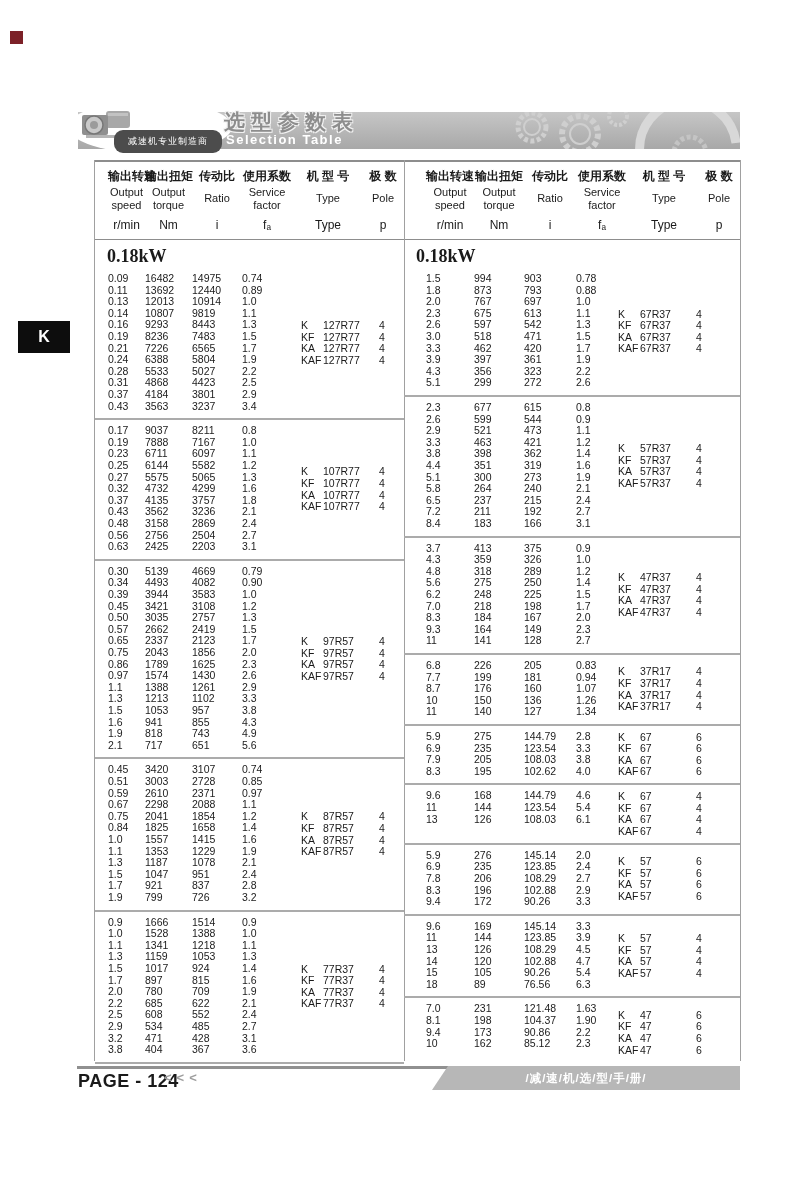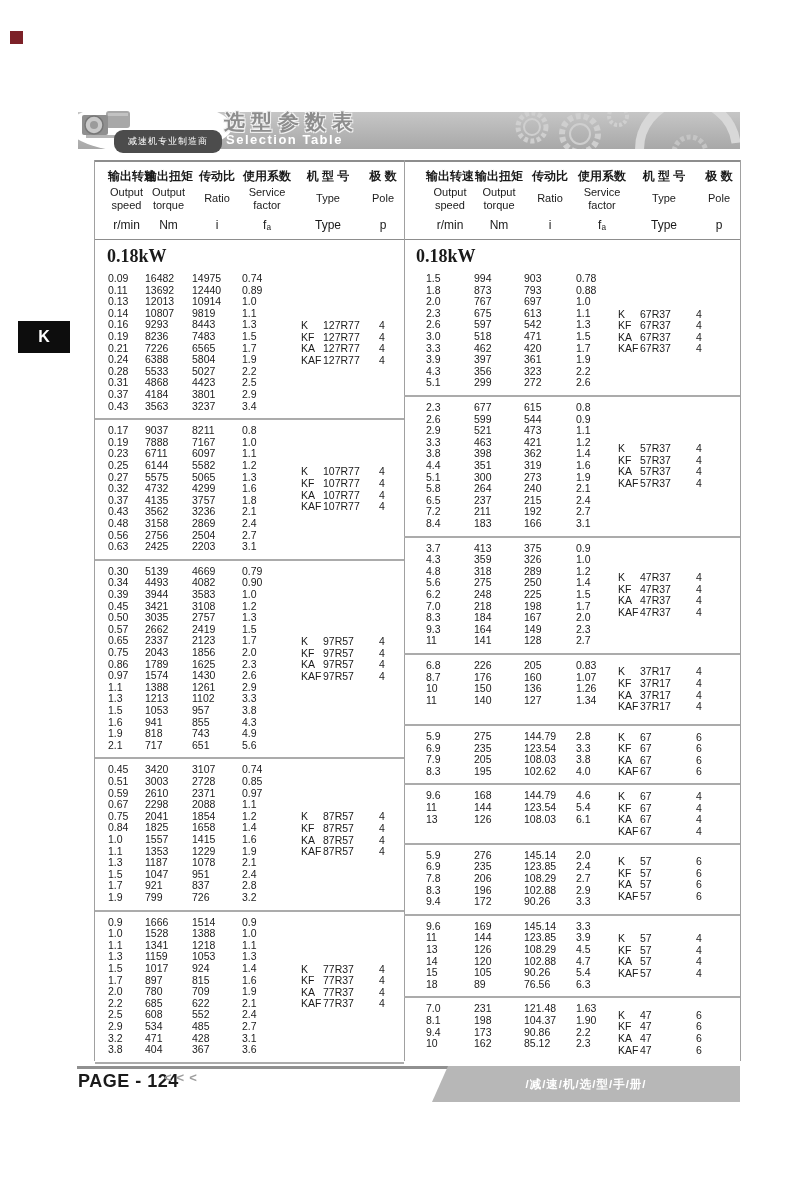--- a/index.html
+++ b/index.html
@@ -49,21 +49,21 @@
   .types{position:absolute;top:50%;transform:translateY(-50%);}
   .half.lft .types{left:206px;}
   .half.rgt .types{left:214px;}
   .type-line{display:flex;height:11.6px;line-height:11.7px;font-size:10.5px;white-space:nowrap;}
   .t-prefix{width:22px;}
   .t-model{width:52px;}
   .t-pole{padding-left:4px;}
 
   
   .footer-line{position:absolute;left:77px;top:1066px;width:663px;height:3px;background:#909090;}
-  .footer-band{position:absolute;left:432px;top:1066px;width:308px;height:36px;background:#b7b7b7;
+  .footer-band{position:absolute;left:432px;top:1066px;width:308px;height:24px;background:#b7b7b7;
     clip-path:polygon(16px 0,100% 0,100% 100%,0 100%);display:flex;align-items:center;justify-content:center;
     color:#fff;font-size:11.5px;font-weight:bold;letter-spacing:1px;white-space:nowrap;}
   .footer-page{position:absolute;left:78px;top:1071px;font-size:18px;font-weight:bold;letter-spacing:.5px;}
   .footer-chevrons{position:absolute;left:164px;top:1070px;font-size:13px;font-weight:bold;color:#9e9e9e;letter-spacing:5px;}
 </style>
 </head>
 <body>
 
 <div class="page">
 
@@ -922,20 +922,26 @@
             </div>
           </div>
           <div class="block" style="min-height: 58px;">
             <div class="row">
               <span>6.8</span>
               <span>226</span>
               <span>205</span>
               <span>0.83</span>
             </div>
             <div class="row">
+              <span>7.7</span>
+              <span>199</span>
+              <span>181</span>
+              <span>0.94</span>
+            </div>
+            <div class="row">
               <span>8.7</span>
               <span>176</span>
               <span>160</span>
               <span>1.07</span>
             </div>
             <div class="row">
               <span>10</span>
               <span>150</span>
               <span>136</span>
               <span>1.26</span>

